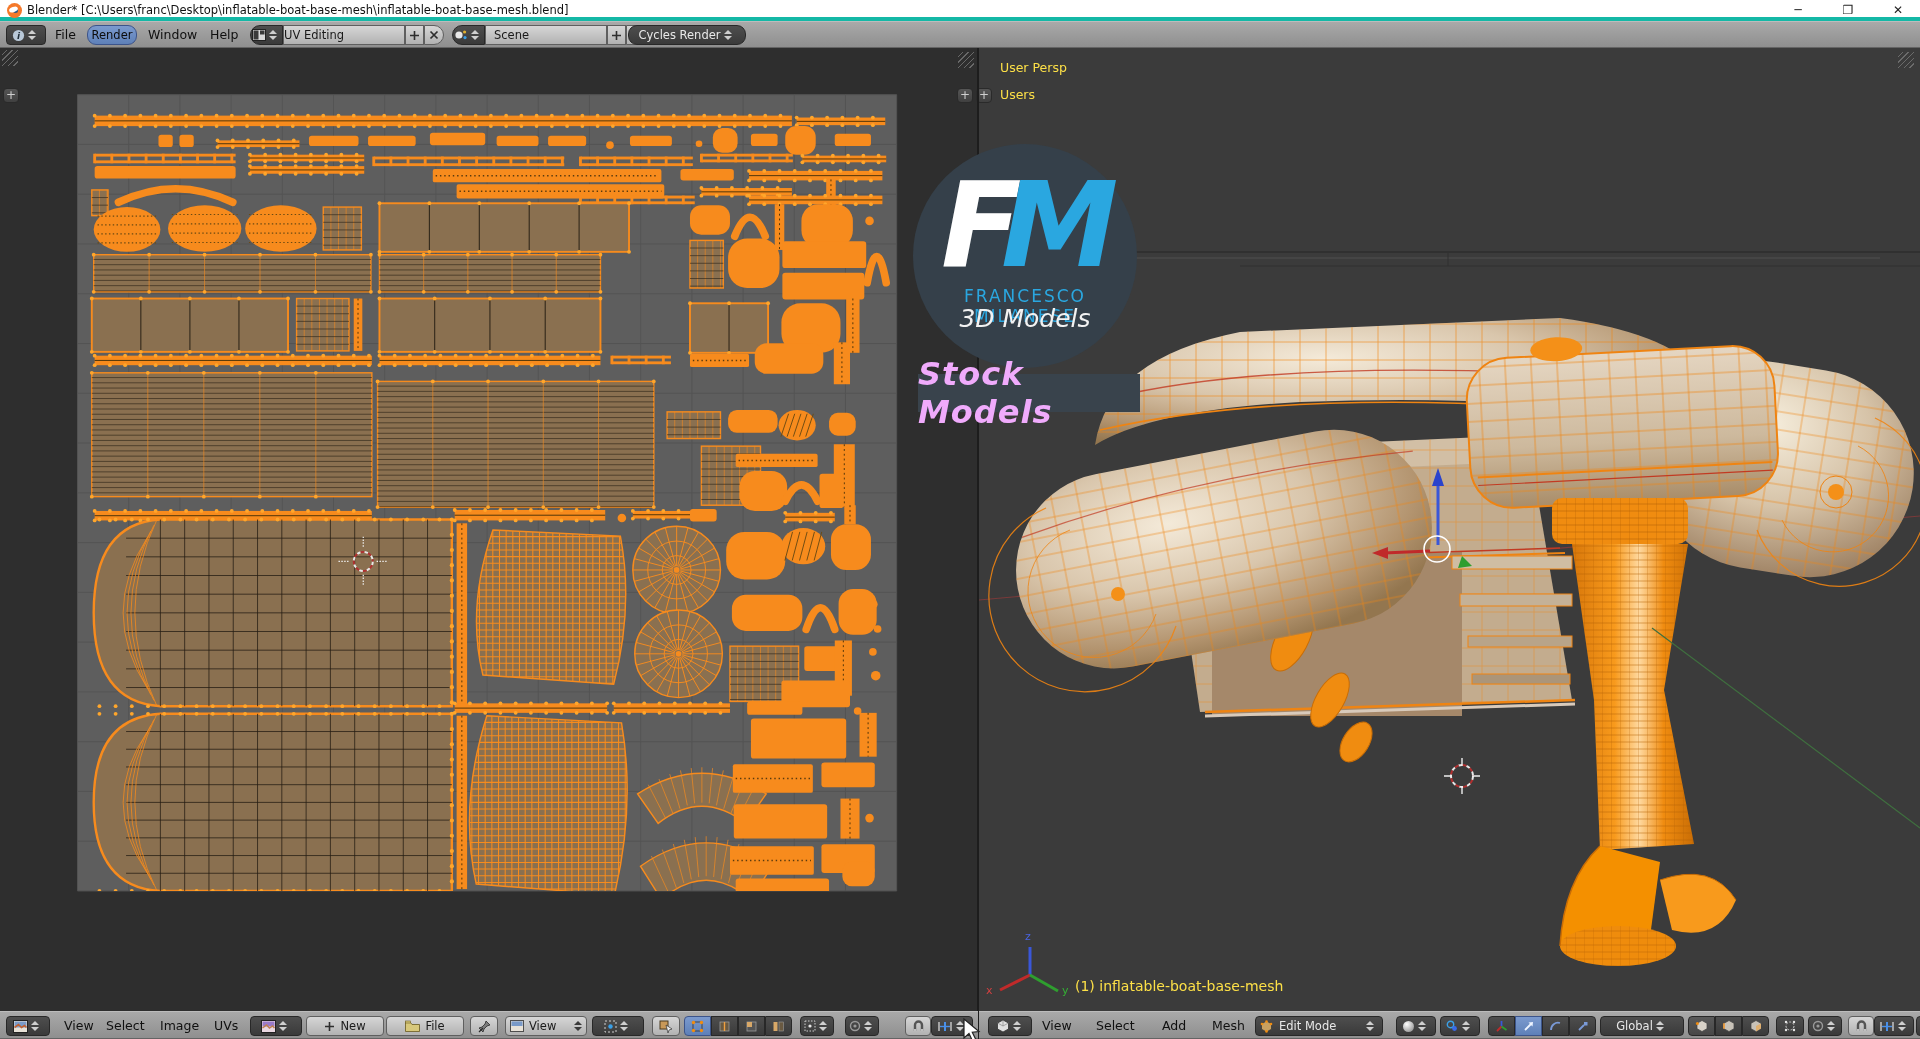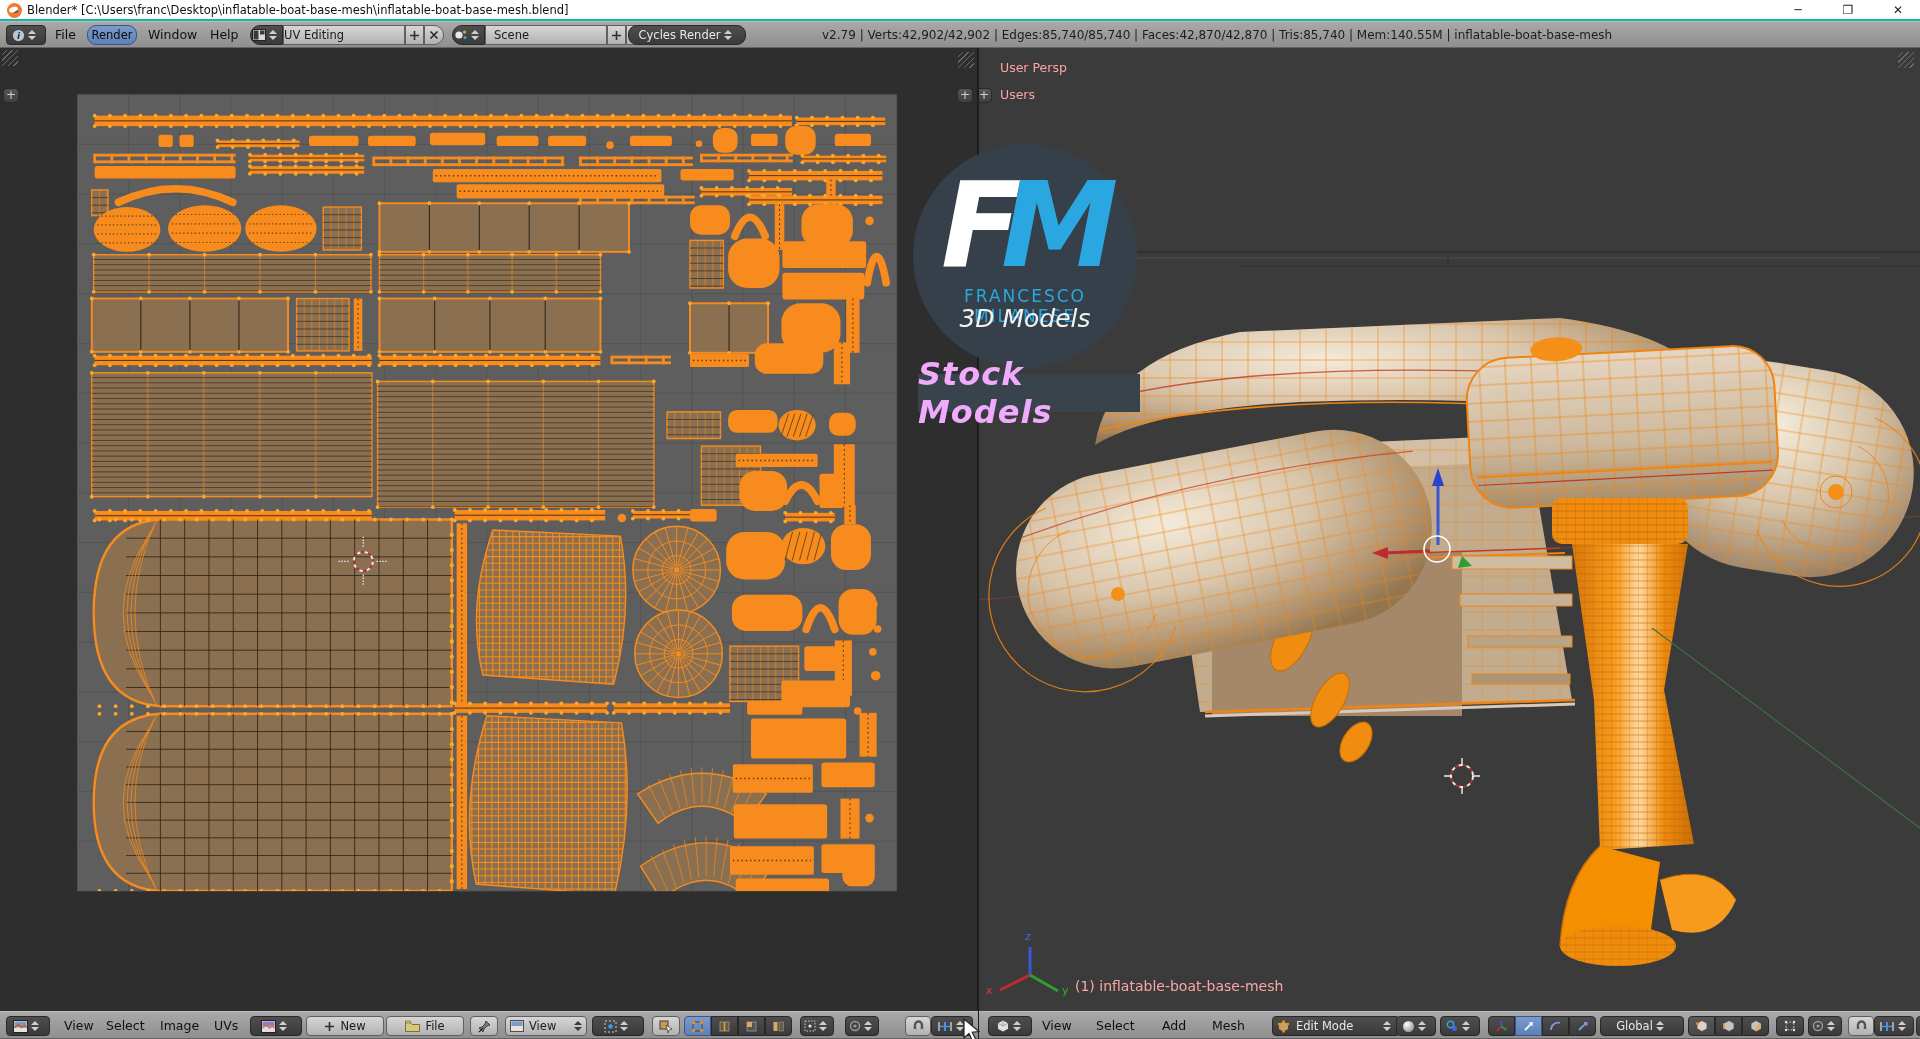--- a/index.html
+++ b/index.html
@@ -1,21 +1,21 @@
 <!DOCTYPE html>
 <html><head>
 <meta charset="utf-8">
 <style>
   * { margin:0; padding:0; box-sizing:border-box; }
   html,body { width:1920px; height:1039px; overflow:hidden; background:#2e2e2e;
     font-family:"DejaVu Sans","Liberation Sans",sans-serif; }
   .abs { position:absolute; }
   
   #titlebar { position:absolute; left:0; top:0; width:1920px; height:21px; background:#ffffff;
-    border-bottom:2px solid #14b8a6; }
+    border-bottom:4px solid #14b8a6; }
   #titlebar .ttext { position:absolute; left:27px; top:3px; font-size:11.5px; color:#111; white-space:nowrap; }
   .blogo { position:absolute; width:15px; height:15px; border-radius:50%; background:#f5792a; }
   .blogo:after { content:""; position:absolute; left:2px; top:4px; width:9px; height:5px;
     border-radius:50%; background:#fff; transform:rotate(-18deg); }
   .blogo:before { content:""; position:absolute; left:6px; top:5px; width:5px; height:5px;
     border-radius:50%; background:#2a5a8a; }
   .wbtn { position:absolute; top:0; width:40px; height:20px; text-align:center; font-size:12px;
     color:#222; line-height:20px; }
   
   .hdr { position:absolute; background:linear-gradient(#a9a9a9,#8f8f8f);
@@ -39,21 +39,21 @@
   .updn i.d { border-top:4px solid #cfcfcf; }
   .wlight .updn i.u { border-bottom-color:#3a3a3a; } .wlight .updn i.d { border-top-color:#3a3a3a; }
   .renderpill { border-radius:9px; }
   
   .grip { position:absolute; width:16px; height:16px;
     background:repeating-linear-gradient(135deg,transparent 0 3px,#777 3px 4px); opacity:.8; }
   .plusbtn { position:absolute; width:16px; height:15px; background:linear-gradient(#555,#404040);
     border:1px solid #2a2a2a; border-radius:4px; color:#cfcfcf; font-size:12px; line-height:12px;
     text-align:center; }
   
-  .vptext { position:absolute; color:#fca5a5; font-size:12.5px; white-space:nowrap; }
+  .vptext { position:absolute; color:#fde047; font-size:12.5px; white-space:nowrap; }
   
   #fmcircle { position:absolute; left:913px; top:144px; width:224px; height:224px; border-radius:50%;
     background:#35404a; z-index:30; }
   #fm-f { position:absolute; left:28px; top:12px; font-size:118px; font-style:italic; color:#ffffff;
     font-weight:bold; font-family:"DejaVu Sans",sans-serif; }
   #fm-m { position:absolute; left:88px; top:12px; font-size:118px; font-style:italic; color:#2aa7e0; font-weight:bold; }
   #fm-name { position:absolute; left:0; top:142px; width:100%; text-align:center; color:#2aa7e0;
     font-size:17px; letter-spacing:2px; }
   #fm-sub { position:absolute; left:0; top:160px; width:100%; text-align:center; color:#f2f2f2;
     font-size:25px; font-style:italic; }
@@ -136,21 +136,20 @@
   </div>
 
   <div class="wdark" style="left:628px;width:118px;border-radius:9px;">
     <span>Cycles Render</span>
     <span class="updn">
         <i class="u"></i>
         <i class="d"></i>
       </span>
   </div>
   <span class="blogo" style="left:792px;top:26px;width:17px;height:17px;"></span>
-  <div class="menu" style="left:822px;font-size:12px;color:#1d1d1d;">v2.79 | Verts:42,902/42,902 | Edges:85,740/85,740 | Faces:42,870/42,870 | Tris:85,740 | Mem:140.55M | inflatable-boat-base-mesh</div>
 </div>
 
 <div class="abs" style="left:0;top:48px;width:978px;height:963px;background:#2e2e2e;overflow:hidden;">
   <svg id="uvsvg" width="978" height="963" viewBox="0 48 978 1011" style="position:absolute;left:0;top:0;">
       <rect x="57" y="97" width="860" height="836" fill="#5e5e5e"></rect>
       <line x1="57" y1="97" x2="57" y2="933" stroke="#535353" stroke-width="1"></line>
       <line x1="57" y1="97" x2="917" y2="97" stroke="#535353" stroke-width="1"></line>
       <line x1="110.75" y1="97" x2="110.75" y2="933" stroke="#535353" stroke-width="1"></line>
       <line x1="57" y1="149.25" x2="917" y2="149.25" stroke="#535353" stroke-width="1"></line>
       <line x1="164.5" y1="97" x2="164.5" y2="933" stroke="#535353" stroke-width="1"></line>
@@ -1730,21 +1729,21 @@
     </svg>
     <span class="updn">
         <i class="u"></i>
         <i class="d"></i>
       </span>
   </div>
   <div class="menu" style="left:63px;">View</div>
   <div class="menu" style="left:117px;">Select</div>
   <div class="menu" style="left:183px;">Add</div>
   <div class="menu" style="left:233px;">Mesh</div>
-  <div class="wdark" style="left:293px;width:128px;top:4px;justify-content:flex-end;padding:0 4px;">
+  <div class="wdark" style="left:276px;width:128px;top:4px;justify-content:flex-end;padding:0 4px;">
     <svg width="13" height="13" viewBox="0 0 13 13">
       <path d="M6.5 1l5 2.8v5.4L6.5 12 1.5 9.2V3.8Z" fill="#c8a060" stroke="#333" stroke-width="0.7"></path>
       <circle cx="6.5" cy="1.6" r="1.3" fill="#f08c10"></circle>
         <circle cx="11" cy="4" r="1.3" fill="#f08c10"></circle>
       <circle cx="2" cy="4" r="1.3" fill="#f08c10"></circle>
         <circle cx="6.5" cy="11.4" r="1.3" fill="#f08c10"></circle>
     </svg>
     <span style="margin-left:6px;">Edit Mode</span>
     <span class="updn" style="margin-left:auto;">
         <i class="u"></i>

